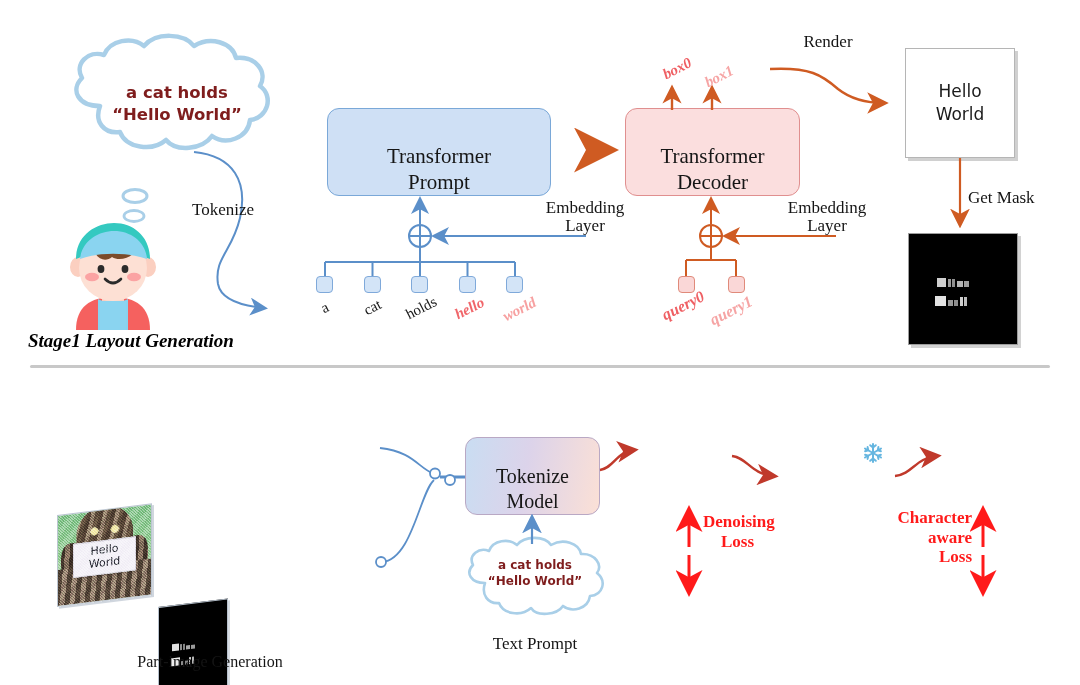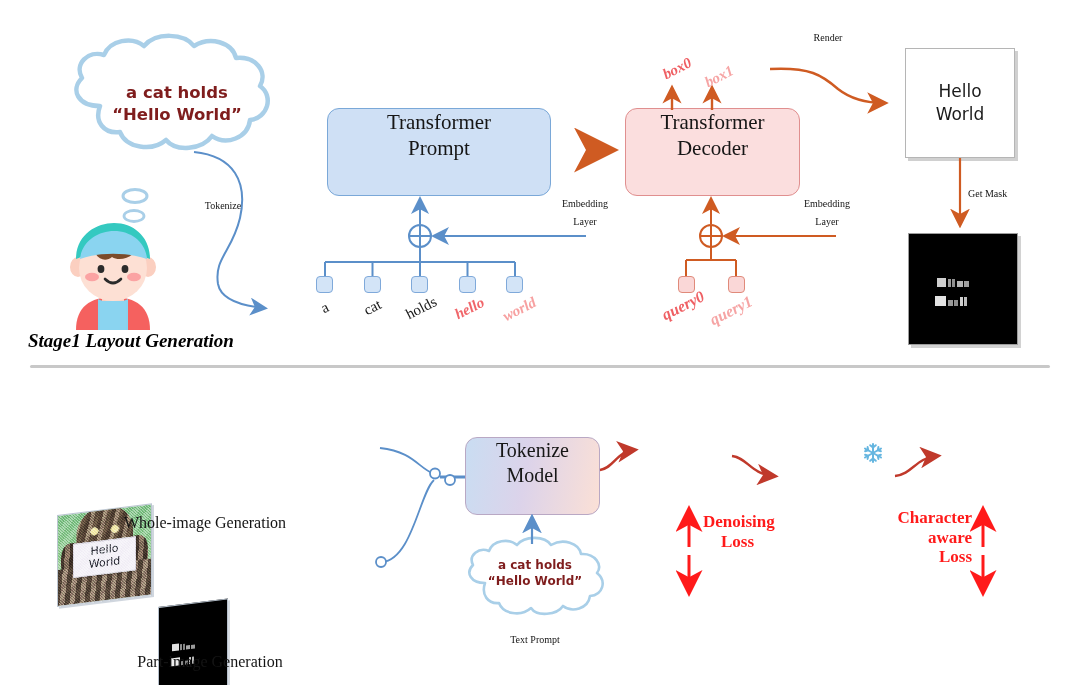--- a/index.html
+++ b/index.html
@@ -18,21 +18,21 @@
     width: 1080px;
     height: 685px;
     background: #ffffff;
   }
   .abs { position: absolute; }
 
   
   .modbox {
     border-radius: 12px;
     display: flex;
-    align-items: flex-start;
+    align-items: flex-end;
     justify-content: center;
     text-align: center;
     line-height: 1.25;
     font-family: "Liberation Serif", serif;
     color: #161616;
     box-sizing: border-box;
   }
   .modbox span { display: block; }
 
   .enc-box {
@@ -90,21 +90,21 @@
     white-space: nowrap;
     transform: rotate(-27deg);
     transform-origin: left top;
   }
   .boxlabel.red   { color: #ef5f63; }
   .boxlabel.pinky { color: #f6a4a4; }
 
   
   .cap {
     font-family: "Liberation Serif", serif;
-    font-size: 10px;
+    font-size: 17px;
     color: #141414;
     text-align: center;
     line-height: 1.2;
     white-space: nowrap;
   }
   .cap.big { font-size: 16px; }
 
   .stage-title {
     font-family: "Liberation Serif", serif;
     font-size: 19px;
@@ -486,21 +486,20 @@
     </div>
     <div style="position:absolute; left:12px; top:52px; display:flex; gap:1px; align-items:flex-end;">
       <span style="width:9px;height:8px;background:#efefef;display:block;"></span>
       <span style="width:3px;height:4px;background:#8f8f8f;display:block;"></span>
       <span style="width:3px;height:4px;background:#858585;display:block;"></span>
       <span style="width:2px;height:7px;background:#cacaca;display:block;"></span>
       <span style="width:2px;height:7px;background:#b4b4b4;display:block;"></span>
     </div>
   </div>
 
-  <div class="abs cap big" style="left:60px; top:513px; width:290px;">Whole-image Generation</div>
 
   <div class="abs cap big" style="left:60px; top:652px; width:300px;">Part-image Generation</div>
 
   <div class="abs" style="left:372px; top:430px;">
     <svg width="115" height="150" viewBox="0 0 115 150">
       <path d="M8,18 C42,22 46,38 62,44" fill="none" stroke="#5b8fc9" stroke-width="1.8"></path>
       <path d="M10,132 C40,130 48,62 62,50" fill="none" stroke="#5b8fc9" stroke-width="1.8"></path>
       <path d="M68,47 L96,47" fill="none" stroke="#5b8fc9" stroke-width="3"></path>
       <circle cx="63" cy="43.5" r="5" fill="#fff" stroke="#5b8fc9" stroke-width="1.8"></circle>
       <circle cx="78" cy="50" r="5" fill="#fff" stroke="#5b8fc9" stroke-width="1.8"></circle>

